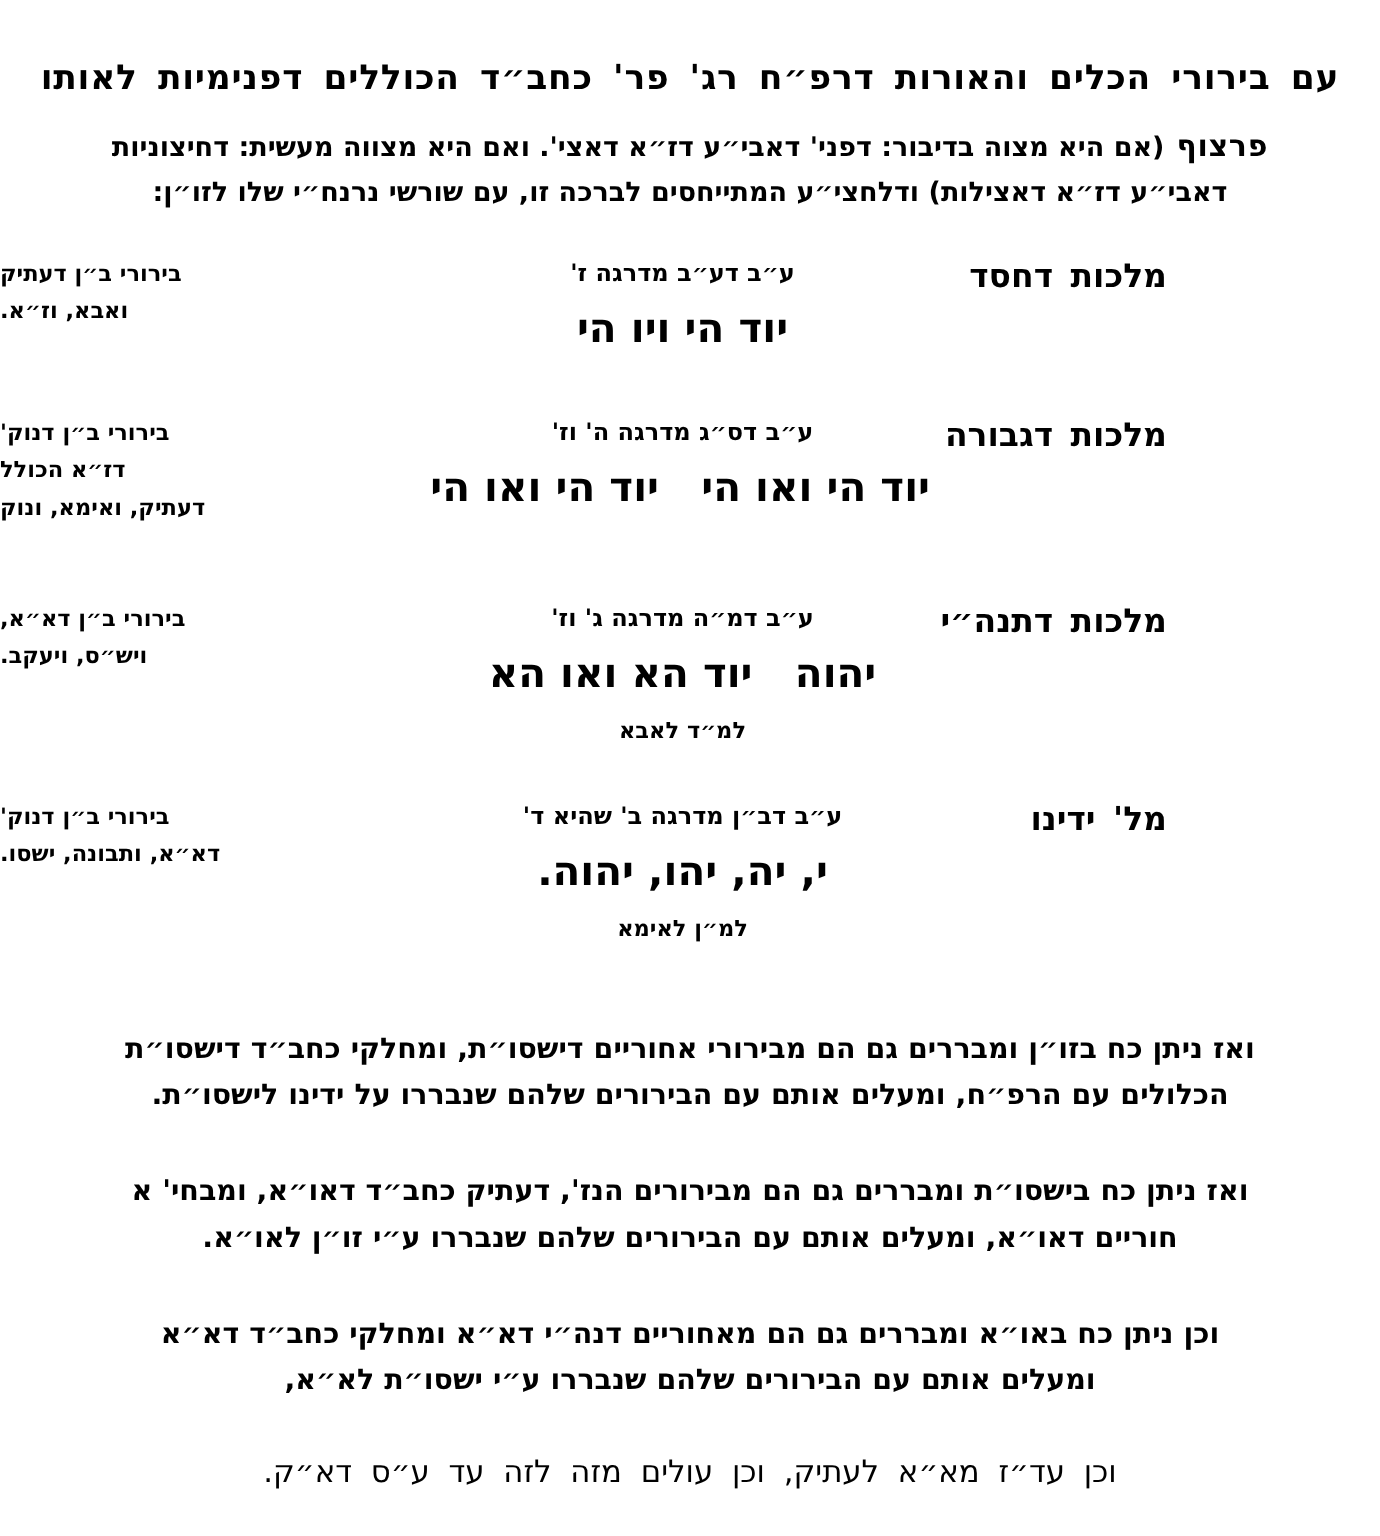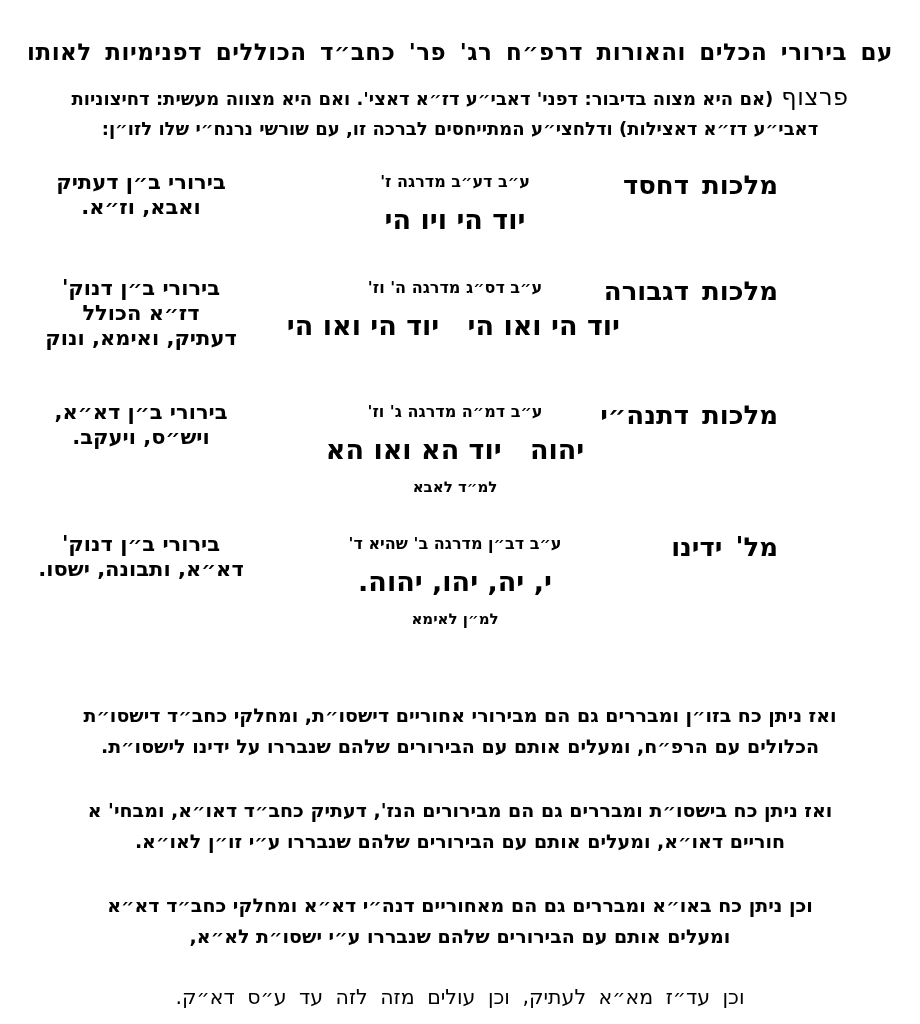--- a/index.html
+++ b/index.html
@@ -29,37 +29,37 @@
     white-space: nowrap;
   }
   .h-line2, .h-line3 {
     font-size: 18px;
     font-weight: 700;
     line-height: 30px;
     white-space: nowrap;
   }
   .h-line2 { margin-top: 12px; }
   .h-lead {
-    font-size: 24px;
-    font-weight: 400;
+    font-size: 20px;
+    font-weight: 700;
     letter-spacing: 0.5px;
     margin-left: 8px;
   }
   
   .kav-table { margin-top: 26px; }
   .kav-row {
     display: grid;
     grid-template-columns: 300px 330px 290px; 
   }
   .row-1 { min-height: 106px; }
   .row-2 { min-height: 124px; }
   .row-3 { min-height: 132px; }
   .row-4 { min-height: 136px; }
   .row-label {
-    font-size: 26px;
+    font-size: 22px;
     font-weight: 800;
     text-align: right;
     padding-right: 142px;
     word-spacing: 4px;
     white-space: nowrap;
     line-height: 30px;
   }
   .mid-col { text-align: center; }
   .grade-line {
     font-size: 16px;
@@ -74,28 +74,28 @@
     line-height: 36px;
     white-space: pre;
   }
   .note-line {
     font-size: 15px;
     font-weight: 800;
     margin-top: 8px;
     line-height: 22px;
   }
   .side-col {
-    text-align: center;
-    font-size: 21px;
+    text-align: left;
+    font-size: 15px;
     font-weight: 700;
     line-height: 25px;
     padding-right: 8px;
   }
   
-  .paragraphs { margin-top: 32px; }
+  .paragraphs { margin-top: 16px; }
   .para { margin-bottom: 33px; text-align: center; }
   .para-line {
     font-size: 19px;
     font-weight: 700;
     line-height: 31px;
     white-space: nowrap;
   }
   .footer-line {
     margin-top: 6px;
     text-align: center;

